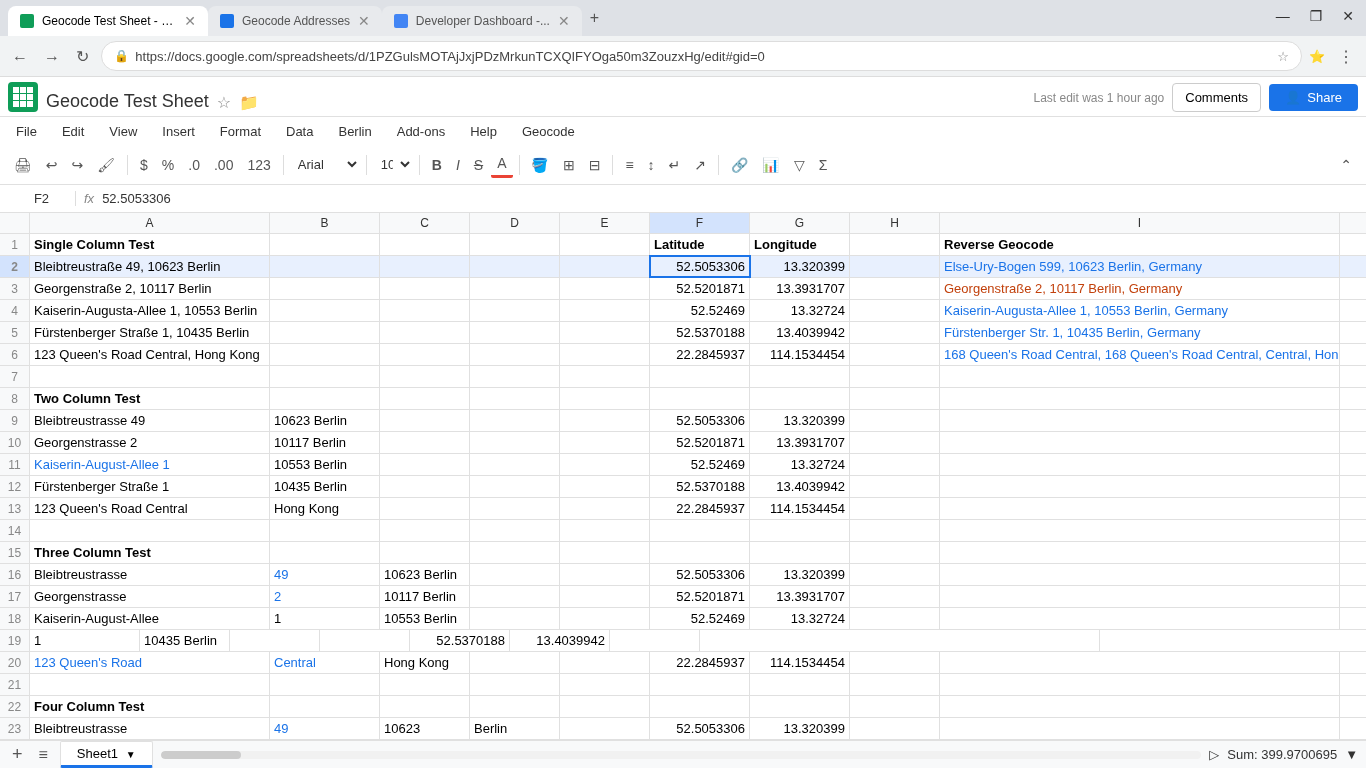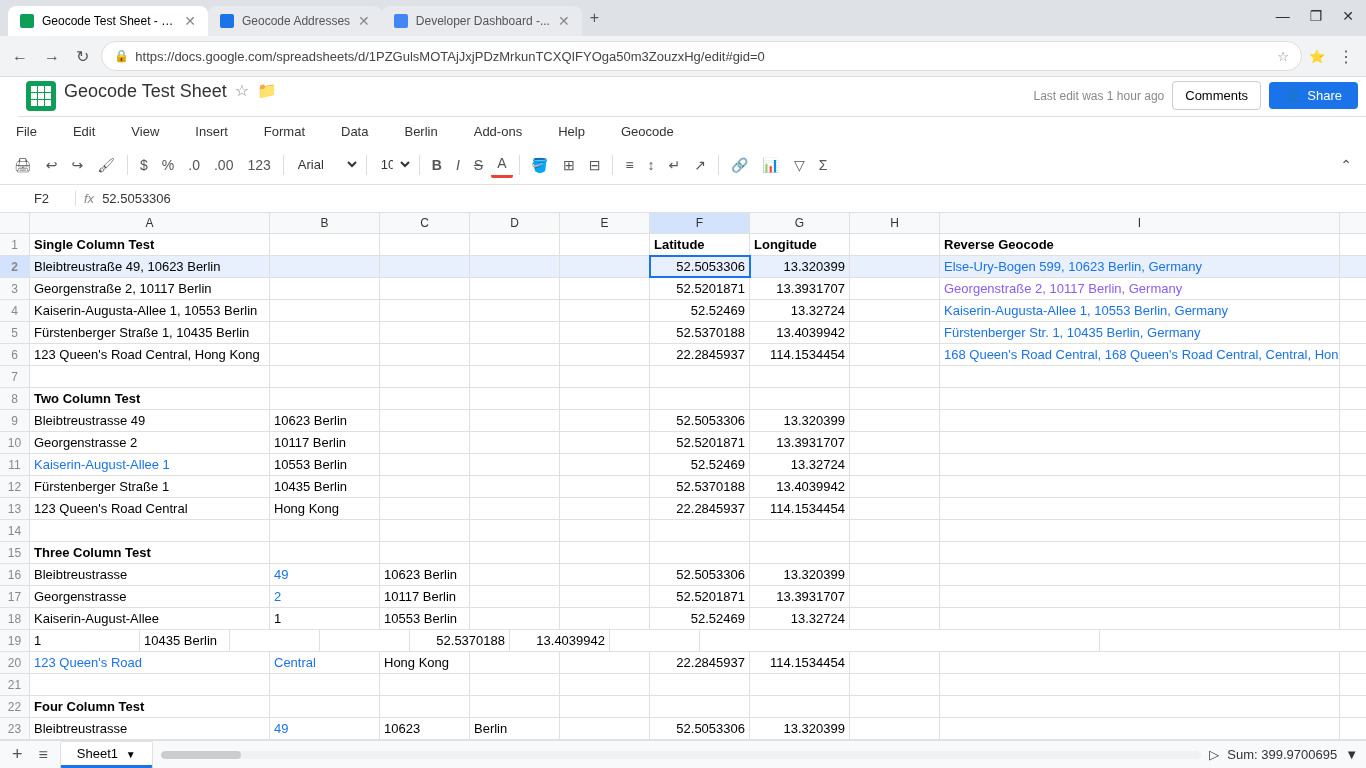--- a/index.html
+++ b/index.html
@@ -20,33 +20,33 @@
 
     .address-bar-row { display: flex; align-items: center; height: 40px; padding: 0 8px; gap: 8px; background: #f1f3f4; }
     .nav-btn { color: #555; font-size: 16px; cursor: pointer; padding: 4px; }
     .address-bar { flex: 1; display: flex; align-items: center; background: #fff; border: 1px solid #ddd; border-radius: 20px; padding: 4px 12px; height: 30px; gap: 6px; }
     .secure-icon { color: #1a73e8; font-size: 12px; }
     .address-text { font-size: 13px; color: #444; flex: 1; }
     .star-icon { color: #888; cursor: pointer; }
     .bookmark-icon { color: #888; cursor: pointer; margin-left: auto; }
 
     
-    .app-header { display: flex; align-items: flex-start; padding: 4px 8px; height: 40px; gap: 8px; background: #fff; border-bottom: 1px solid #e0e0e0; margin-left: 18px; }
+    .app-header { display: flex; align-items: flex-end; padding: 4px 8px; height: 40px; gap: 8px; background: #fff; border-bottom: 1px solid #e0e0e0; }
     .app-logo { width: 30px; height: 30px; background: #0f9d58; border-radius: 4px; display: flex; align-items: center; justify-content: center; }
     .app-logo-grid { display: grid; grid-template-columns: repeat(3, 6px); grid-template-rows: repeat(3, 6px); gap: 1px; }
     .app-logo-cell { background: #fff; width: 6px; height: 6px; }
     .doc-title { font-size: 18px; color: #333; font-weight: 500; }
     .doc-icons { display: flex; gap: 8px; align-items: center; color: #888; font-size: 16px; }
     .header-right { margin-left: auto; display: flex; align-items: center; gap: 8px; }
     .last-edit { font-size: 12px; color: #888; }
     .comments-btn { background: #fff; border: 1px solid #ccc; border-radius: 4px; padding: 6px 12px; font-size: 13px; cursor: pointer; }
     .share-btn { background: #1a73e8; color: #fff; border: none; border-radius: 4px; padding: 6px 16px; font-size: 13px; cursor: pointer; display: flex; align-items: center; gap: 6px; }
 
     
-    .menu-bar { display: flex; align-items: center; padding: 0 8px; height: 28px; gap: 20px; background: #fff; }
+    .menu-bar { display: flex; align-items: center; padding: 0 8px; height: 28px; gap: 9px; background: #fff; }
     .menu-item { padding: 4px 8px; font-size: 13px; color: #333; cursor: pointer; border-radius: 3px; }
 
     
     .toolbar { display: flex; align-items: center; padding: 2px 8px; height: 40px; gap: 2px; background: #fff; border-bottom: 1px solid #e0e0e0; flex-wrap: nowrap; overflow: hidden; }
     .toolbar-btn { padding: 4px 6px; cursor: pointer; color: #555; font-size: 14px; border-radius: 2px; display: flex; align-items: center; justify-content: center; }
     .toolbar-separator { width: 1px; height: 20px; background: #ddd; margin: 0 4px; }
     .font-select { border: none; background: transparent; font-size: 13px; color: #333; cursor: pointer; padding: 2px 4px; min-width: 70px; }
     .font-size-select { border: none; background: transparent; font-size: 13px; color: #333; cursor: pointer; padding: 2px 4px; width: 40px; }
 
     
@@ -266,21 +266,21 @@
   <div class="grid-row">
     <div class="row-num">3</div>
     <div class="cell col-a">Georgenstraße 2, 10117 Berlin</div>
     <div class="cell col-b"></div>
     <div class="cell col-c"></div>
     <div class="cell col-d"></div>
     <div class="cell col-e"></div>
     <div class="cell col-f num">52.5201871</div>
     <div class="cell col-g num">13.3931707</div>
     <div class="cell col-h"></div>
-    <div class="cell col-i" style="color:#8b5cf6;">Georgenstraße 2, 10117 Berlin, Germany</div>
+    <div class="cell col-i" style="color:#c2410c;">Georgenstraße 2, 10117 Berlin, Germany</div>
   </div>
 
   <div class="grid-row">
     <div class="row-num">4</div>
     <div class="cell col-a">Kaiserin-Augusta-Allee 1, 10553 Berlin</div>
     <div class="cell col-b"></div>
     <div class="cell col-c"></div>
     <div class="cell col-d"></div>
     <div class="cell col-e"></div>
     <div class="cell col-f num">52.52469</div>

